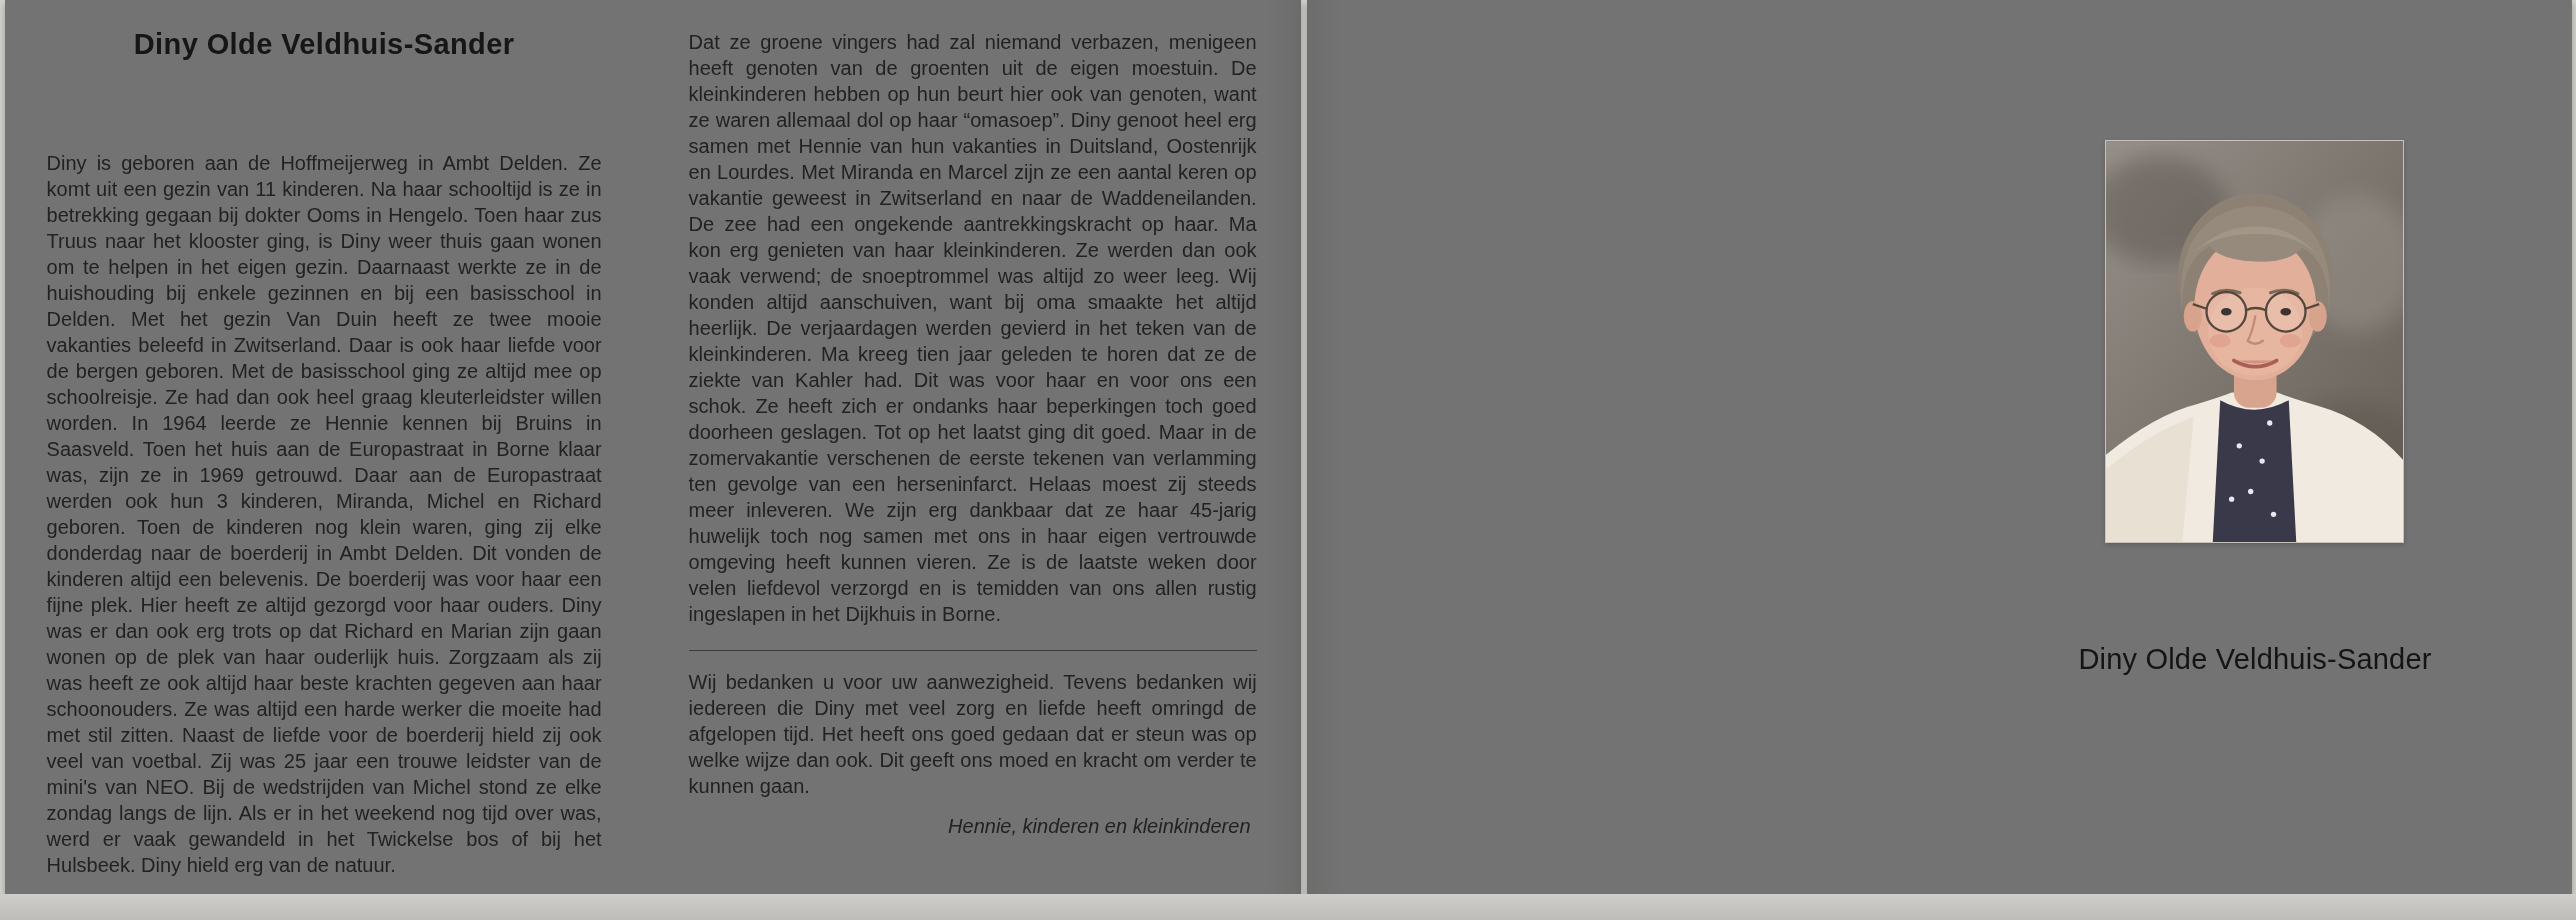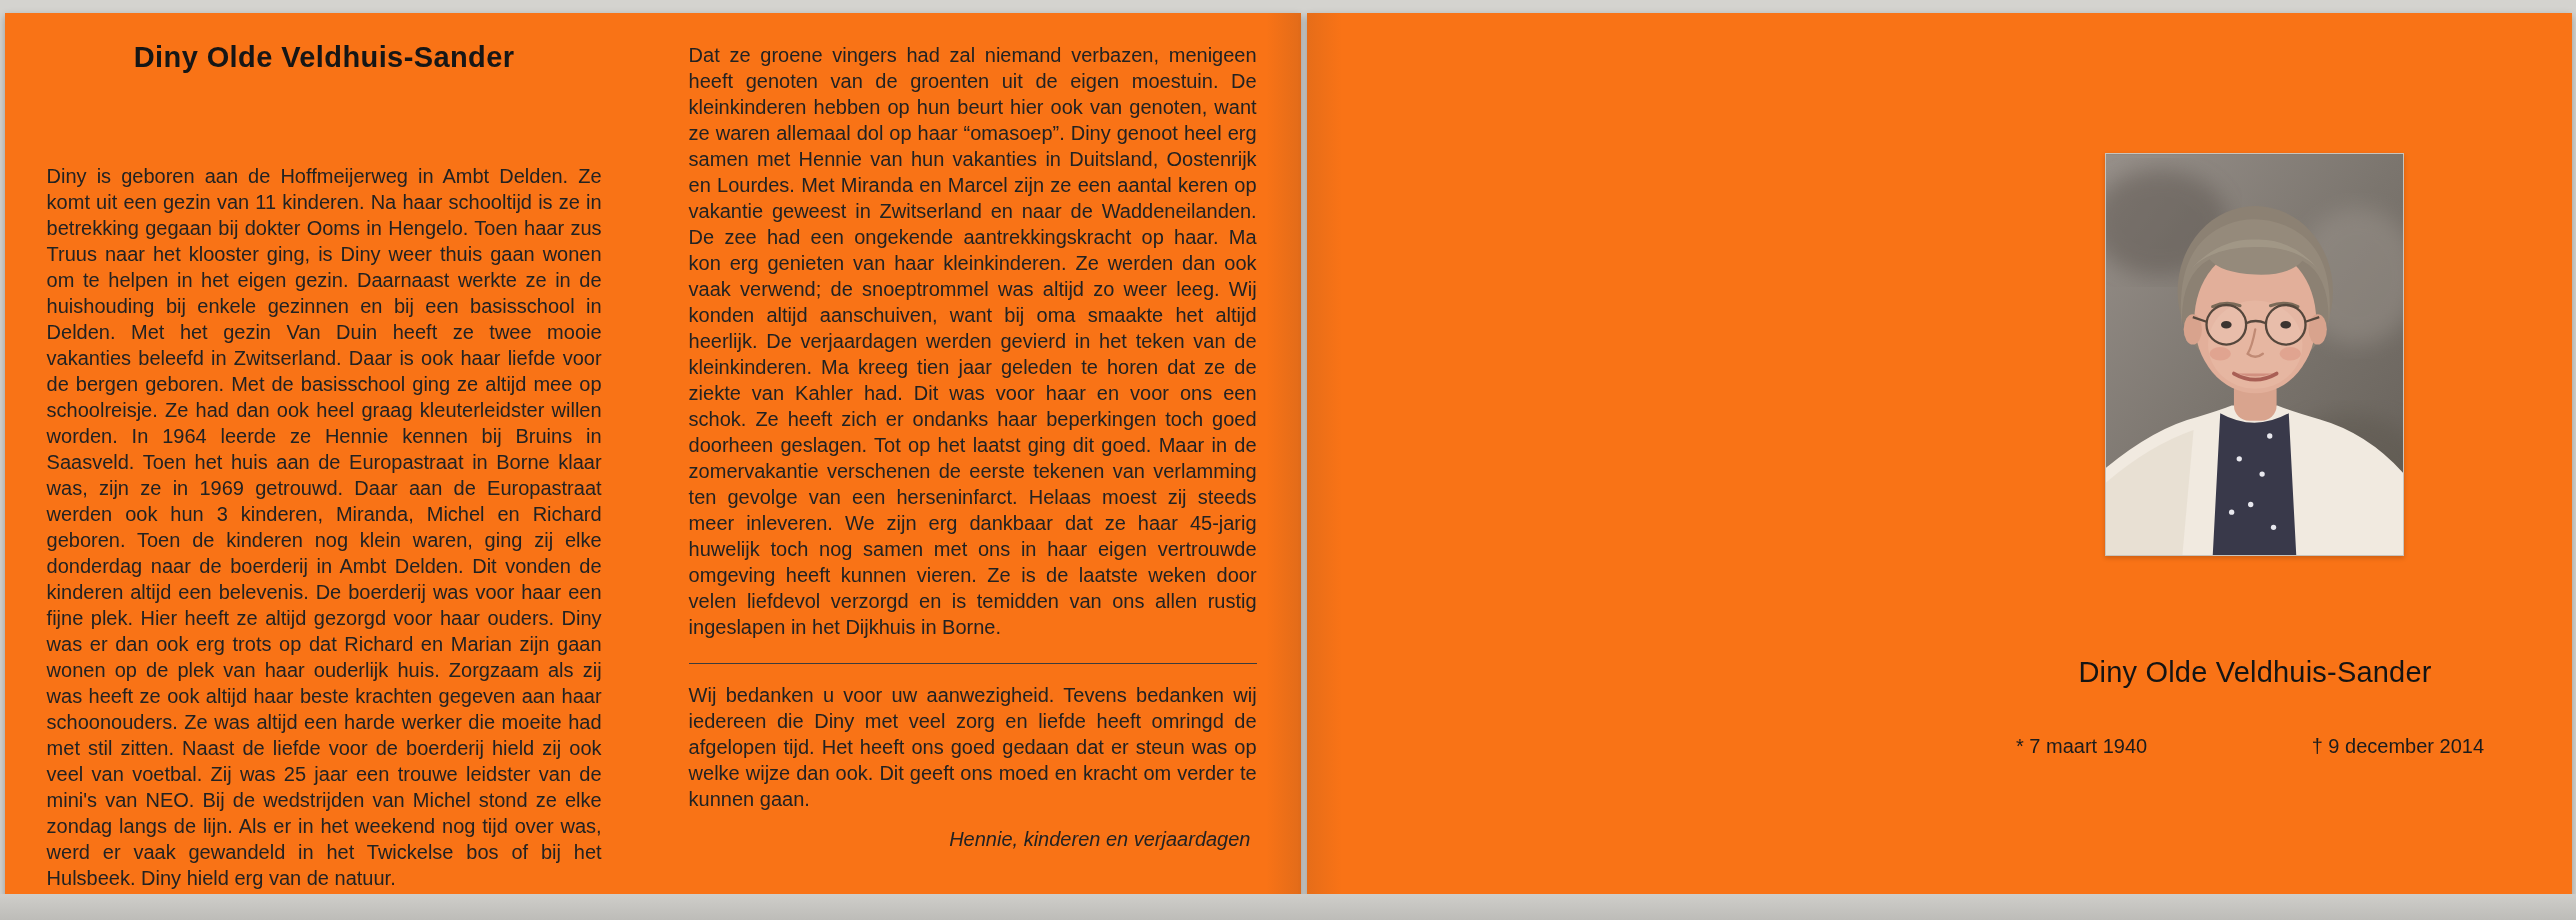--- a/index.html
+++ b/index.html
@@ -5,22 +5,22 @@
   * { margin:0; padding:0; box-sizing:border-box; }
   html,body { width:2576px; height:920px; }
   body {
     background:#d4d3cf;
     font-family:"Liberation Sans", sans-serif;
     position:relative;
     overflow:hidden;
     color:#1e1e1e;
   }
   .panel {
-    position:absolute; top:13px; height:896px;
-    background:#f97316;
+    position:absolute; top:0; height:896px;
+    background:#737373;
   }
   .panel-left  { left:4.6px;    width:1296px; box-shadow:0 3.1px 7.7px rgba(0,0,0,.28); }
   .panel-right { left:1307px; width:1265px; box-shadow:0 3.1px 7.7px rgba(0,0,0,.28); }
   .panel-left::after {
     content:""; position:absolute; top:0; bottom:0; right:0; width:35px;
     background:linear-gradient(to left, rgba(60,55,50,.12), rgba(0,0,0,0));
   }
   .panel-right::before {
     content:""; position:absolute; top:0; bottom:0; left:0; width:35px;
     background:linear-gradient(to right, rgba(60,55,50,.10), rgba(0,0,0,0));
@@ -75,21 +75,21 @@
   <div class="title-block">
     <div class="card-title">Diny Olde Veldhuis-Sander</div>
   </div>
 
   <div class="col col-1">Diny is geboren aan de Hoffmeijerweg in Ambt Delden. Ze komt uit een gezin van 11 kinderen. Na haar schooltijd is ze in betrekking gegaan bij dokter Ooms in Hengelo. Toen haar zus Truus naar het klooster ging, is Diny weer thuis gaan wonen om te helpen in het eigen gezin. Daarnaast werkte ze in de huishouding bij enkele gezinnen en bij een basisschool in Delden. Met het gezin Van Duin heeft ze twee mooie vakanties beleefd in Zwitserland. Daar is ook haar liefde voor de bergen geboren. Met de basisschool ging ze altijd mee op schoolreisje. Ze had dan ook heel graag kleuterleidster willen worden. In 1964 leerde ze Hennie kennen bij Bruins in Saasveld. Toen het huis aan de Europastraat in Borne klaar was, zijn ze in 1969 getrouwd. Daar aan de Europastraat werden ook hun 3 kinderen, Miranda, Michel en Richard geboren. Toen de kinderen nog klein waren, ging zij elke donderdag naar de boerderij in Ambt Delden. Dit vonden de kinderen altijd een belevenis. De boerderij was voor haar een fijne plek. Hier heeft ze altijd gezorgd voor haar ouders. Diny was er dan ook erg trots op dat Richard en Marian zijn gaan wonen op de plek van haar ouderlijk huis. Zorgzaam als zij was heeft ze ook altijd haar beste krachten gegeven aan haar schoonouders. Ze was altijd een harde werker die moeite had met stil zitten. Naast de liefde voor de boerderij hield zij ook veel van voetbal. Zij was 25 jaar een trouwe leidster van de mini's van NEO. Bij de wedstrijden van Michel stond ze elke zondag langs de lijn. Als er in het weekend nog tijd over was, werd er vaak gewandeld in het Twickelse bos of bij het Hulsbeek. Diny hield erg van de natuur.</div>
 
   <div class="col col-2">
     <div>Dat ze groene vingers had zal niemand verbazen, menigeen heeft genoten van de groenten uit de eigen moestuin. De kleinkinderen hebben op hun beurt hier ook van genoten, want ze waren allemaal dol op haar “omasoep”. Diny genoot heel erg samen met Hennie van hun vakanties in Duitsland, Oostenrijk en Lourdes. Met Miranda en Marcel zijn ze een aantal keren op vakantie geweest in Zwitserland en naar de Waddeneilanden. De zee had een ongekende aantrekkingskracht op haar. Ma kon erg genieten van haar kleinkinderen. Ze werden dan ook vaak verwend; de snoeptrommel was altijd zo weer leeg. Wij konden altijd aanschuiven, want bij oma smaakte het altijd heerlijk. De verjaardagen werden gevierd in het teken van de kleinkinderen. Ma kreeg tien jaar geleden te horen dat ze de ziekte van Kahler had. Dit was voor haar en voor ons een schok. Ze heeft zich er ondanks haar beperkingen toch goed doorheen geslagen. Tot op het laatst ging dit goed. Maar in de zomervakantie verschenen de eerste tekenen van verlamming ten gevolge van een herseninfarct. Helaas moest zij steeds meer inleveren. We zijn erg dankbaar dat ze haar 45-jarig huwelijk toch nog samen met ons in haar eigen vertrouwde omgeving heeft kunnen vieren. Ze is de laatste weken door velen liefdevol verzorgd en is temidden van ons allen rustig ingeslapen in het Dijkhuis in Borne.</div>
     <hr class="divider">
     <div class="thanks">Wij bedanken u voor uw aanwezigheid. Tevens bedanken wij iedereen die Diny met veel zorg en liefde heeft omringd de afgelopen tijd. Het heeft ons goed gedaan dat er steun was op welke wijze dan ook. Dit geeft ons moed en kracht om verder te kunnen gaan.</div>
-    <div class="signature">Hennie, kinderen en verjaardagen</div>
+    <div class="signature">Hennie, kinderen en kleinkinderen</div>
   </div>
 
 </div>
 
 <div class="panel panel-right">
 
   <div class="photo-frame">
     <svg viewBox="0 0 390 526" xmlns="http://www.w3.org/2000/svg">
       <defs>
         <linearGradient id="bg" x1="0" y1="0" x2="1" y2="1">
@@ -147,21 +147,17 @@
       <path d="M168 288 Q 196 304 224 288" stroke="#a95f55" stroke-width="5" fill="none" stroke-linecap="round"></path>
       <path d="M172 288 Q 196 296 220 288" fill="#c4766b" opacity="0.6"></path>
 
       <ellipse cx="150" cy="262" rx="14" ry="9" fill="#d98f7c" opacity="0.45"></ellipse>
       <ellipse cx="242" cy="262" rx="14" ry="9" fill="#d98f7c" opacity="0.45"></ellipse>
     </svg>
   </div>
 
   <div class="deceased-name">Diny Olde Veldhuis-Sander</div>
 
-  <div class="dates-row">
-    <span>* 7 maart 1940</span>
-    <span>† 9 december 2014</span>
-  </div>
 
 </div>
 
 <div class="bottom-strip"></div>
 
 
 </body></html>

